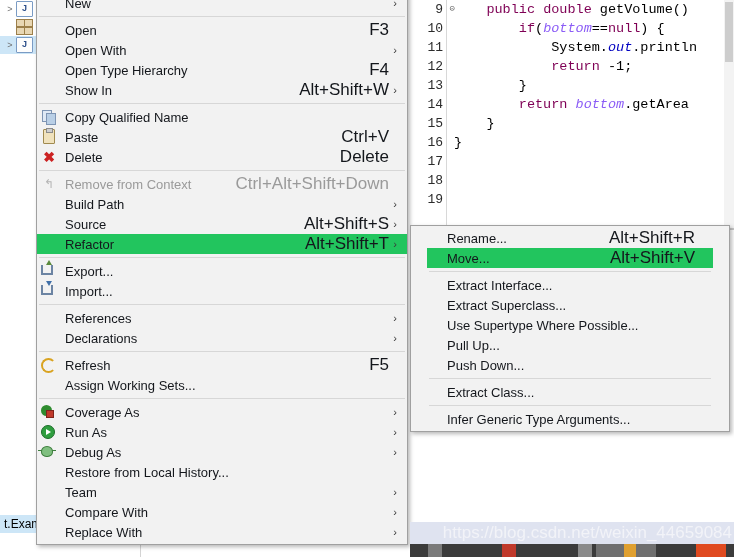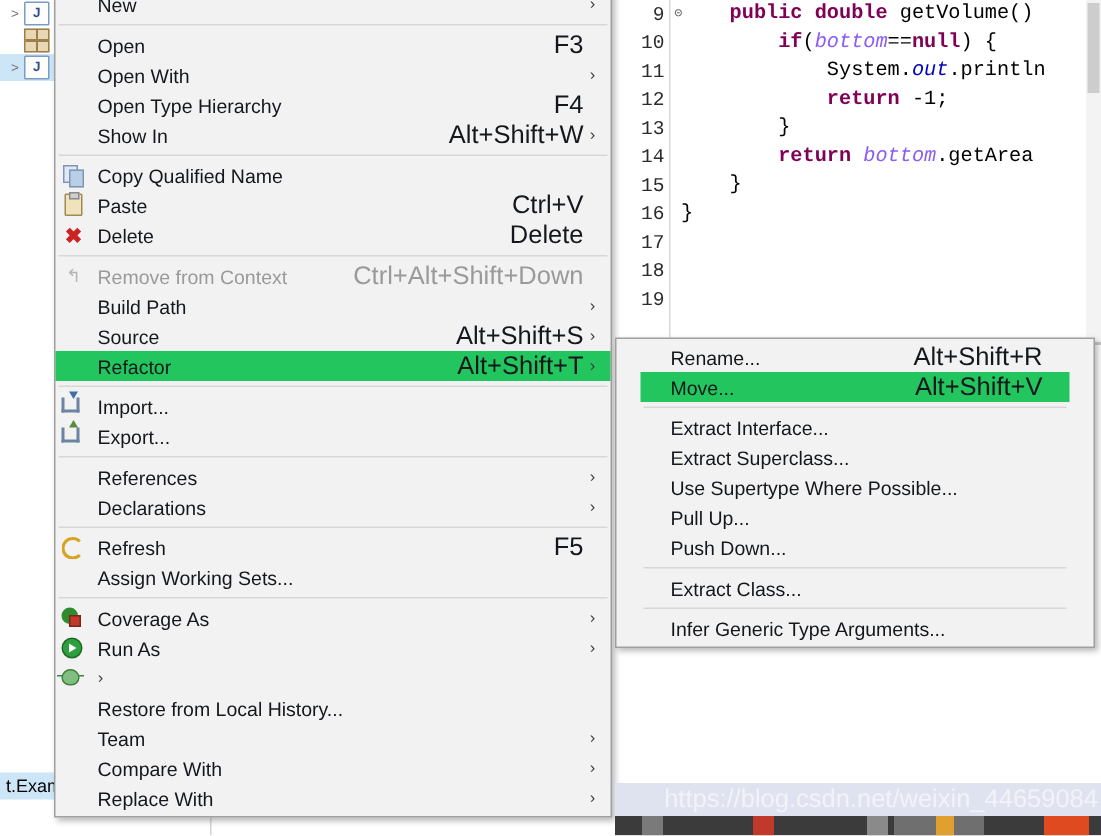--- a/index.html
+++ b/index.html
@@ -55,21 +55,21 @@
   .fold {
     position: absolute; right: -9px; top: 5px; width: 9px; height: 9px;
     font-size: 9px; color: #5c5c5c; line-height: 9px;
   }
   #code {
     position: absolute; left: 44px; top: 0; right: 0; height: 100%;
     font-family: "Liberation Mono", monospace; font-size: 13.5px;
     white-space: pre; color: #000;
   }
   .cl { height: 19px; line-height: 19px; }
-  .kw { color: #7f0055; font-weight: bold; }
+  .kw { color: #7f0055; font-weight: normal; }
   .fld { color: #8b5cf6; font-style: italic; }
   .itl { color: #0000c0; font-style: italic; }
 
   #editor-hsep {
     position: absolute; left: 410px; top: 228px; width: 324px; height: 2px;
     background: #c9c9c9;
   }
   #editor-lower {
     position: absolute; left: 410px; top: 230px; width: 324px; height: 305px;
     background: #ffffff;
@@ -321,30 +321,30 @@
       </div>
       <div class="mi hl">
         <span class="micon"></span>
         <span class="mlabel">Refactor</span>
         <span class="maccel">Alt+Shift+T</span>
         <span class="marrow">›</span>
       </div>
       <div class="msep"></div>
       <div class="mi">
         <span class="micon">
+          <span class="ic ic-export"></span>
+        </span>
+        <span class="mlabel">Export...</span>
+        <span class="marrow none"></span>
+      </div>
+      <div class="mi">
+        <span class="micon">
           <span class="ic ic-import"></span>
         </span>
         <span class="mlabel">Import...</span>
-        <span class="marrow none"></span>
-      </div>
-      <div class="mi">
-        <span class="micon">
-          <span class="ic ic-export"></span>
-        </span>
-        <span class="mlabel">Export...</span>
         <span class="marrow none"></span>
       </div>
       <div class="msep"></div>
       <div class="mi">
         <span class="micon"></span>
         <span class="mlabel">References</span>
         <span class="marrow">›</span>
       </div>
       <div class="mi">
         <span class="micon"></span>
@@ -377,20 +377,21 @@
         <span class="micon">
           <span class="ic ic-run"></span>
         </span>
         <span class="mlabel">Run As</span>
         <span class="marrow">›</span>
       </div>
       <div class="mi">
         <span class="micon">
           <span class="ic ic-debug"></span>
         </span>
+        <span class="mlabel">Debug As</span>
         <span class="marrow">›</span>
       </div>
       <div class="mi">
         <span class="micon"></span>
         <span class="mlabel">Restore from Local History...</span>
         <span class="marrow none"></span>
       </div>
       <div class="mi">
         <span class="micon"></span>
         <span class="mlabel">Team</span>

